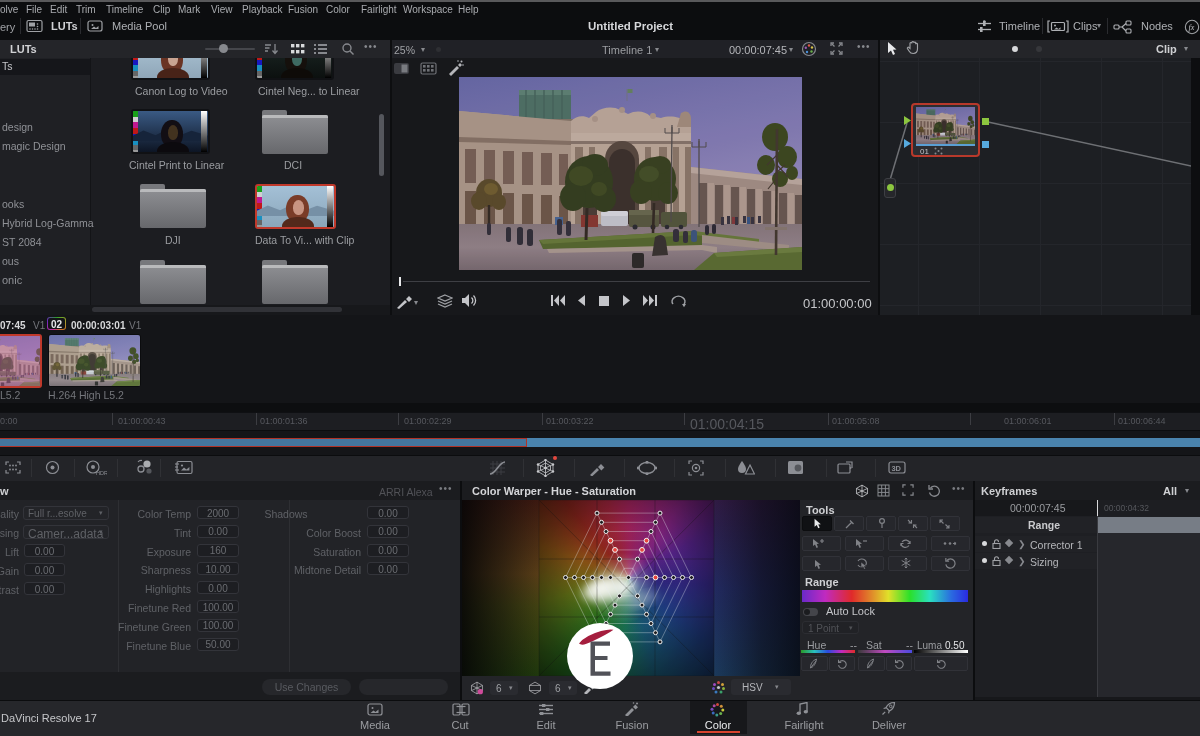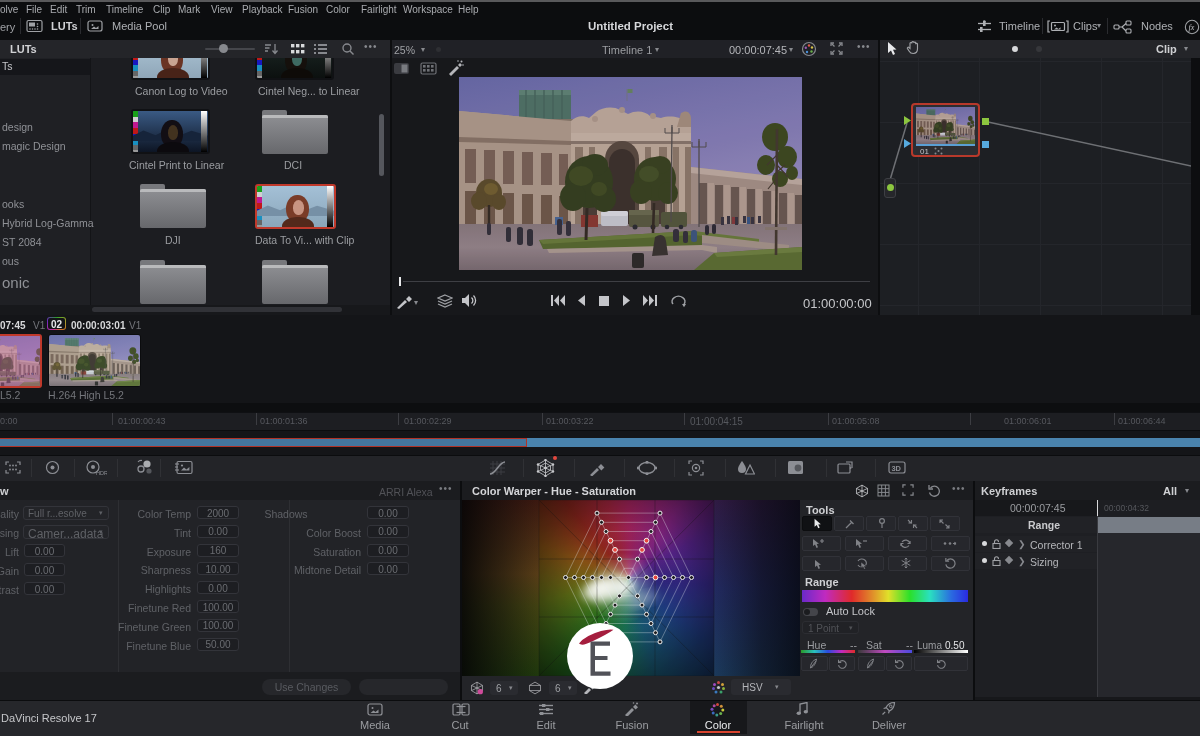--- a/index.html
+++ b/index.html
@@ -153,21 +153,21 @@
 <div class="abs" style="left:0;top:58px;width:90px;height:257px;background:#1f2024"></div>
 <div class="abs" style="left:90px;top:58px;width:1px;height:257px;background:#131417"></div>
 <div class="abs" style="left:0;top:59px;width:90px;height:16px;background:#15161a"></div>
 <div class="t" style="left:2px;top:60px;color:#c4c5c9;font-size:10.5px">Ts</div>
 <div class="t" style="left:2px;top:121px;color:#8f9196;font-size:10.5px">design</div>
 <div class="t" style="left:2px;top:140px;color:#8f9196;font-size:10.5px">magic Design</div>
 <div class="t" style="left:2px;top:198px;color:#8f9196;font-size:10.5px">ooks</div>
 <div class="t" style="left:2px;top:217px;color:#8f9196;font-size:10.5px">Hybrid Log-Gamma</div>
 <div class="t" style="left:2px;top:236px;color:#8f9196;font-size:10.5px">ST 2084</div>
 <div class="t" style="left:2px;top:255px;color:#8f9196;font-size:10.5px">ous</div>
-<div class="t" style="left:2px;top:274px;color:#8f9196;font-size:15px">onic</div>
+<div class="t" style="left:2px;top:274px;color:#8f9196;font-size:11px">onic</div>
 <div class="abs" style="left:91px;top:58px;width:288px;height:247px;overflow:hidden">
 <div class="abs" style="left:40px;top:-23px;width:79px;height:45px;background:linear-gradient(180deg,#b0c9d9,#8fa6b8);border:2px solid #101114;border-radius:3px;overflow:hidden">
       <div style="position:absolute;left:0;top:16.9px;width:5px;height:6.1px;background:#c01818"></div>
       <div style="position:absolute;left:0;top:22.5px;width:5px;height:6.1px;background:#1818c0"></div>
       <div style="position:absolute;left:0;top:28.1px;width:5px;height:6.1px;background:#188fc0"></div>
       <div style="position:absolute;left:0;top:33.8px;width:5px;height:6.1px;background:#666"></div>
       <div style="position:absolute;left:0;top:39.4px;width:5px;height:6.1px;background:#999"></div>
       <div style="position:absolute;left:28px;top:9px;width:22px;height:28px;background:#6a3424;border-radius:48%"></div>
       <div style="position:absolute;left:24px;top:31px;width:32px;height:20px;background:#6a3424;border-radius:45% 45% 0 0;filter:brightness(.68)"></div>
       <div style="position:absolute;left:35px;top:14px;width:10px;height:15px;background:#c8a492;border-radius:50% 50% 45% 45%"></div>
@@ -1212,21 +1212,21 @@
 <div class="t" style="left:0;top:416px;color:#56585e;font-size:9px">0:00</div>
 <div class="abs" style="left:112px;top:413px;width:1px;height:12px;background:#3c3d42"></div>
 <div class="t" style="left:118px;top:416px;color:#56585e;font-size:9px">01:00:00:43</div>
 <div class="abs" style="left:256px;top:413px;width:1px;height:12px;background:#3c3d42"></div>
 <div class="t" style="left:260px;top:416px;color:#56585e;font-size:9px">01:00:01:36</div>
 <div class="abs" style="left:398px;top:413px;width:1px;height:12px;background:#3c3d42"></div>
 <div class="t" style="left:404px;top:416px;color:#56585e;font-size:9px">01:00:02:29</div>
 <div class="abs" style="left:542px;top:413px;width:1px;height:12px;background:#3c3d42"></div>
 <div class="t" style="left:546px;top:416px;color:#56585e;font-size:9px">01:00:03:22</div>
 <div class="abs" style="left:684px;top:413px;width:1px;height:12px;background:#3c3d42"></div>
-<div class="t" style="left:690px;top:416px;color:#56585e;font-size:10px">01:00:04:15</div>
+<div class="t" style="left:690px;top:416px;color:#56585e;font-size:14px">01:00:04:15</div>
 <div class="abs" style="left:828px;top:413px;width:1px;height:12px;background:#3c3d42"></div>
 <div class="t" style="left:832px;top:416px;color:#56585e;font-size:9px">01:00:05:08</div>
 <div class="abs" style="left:970px;top:413px;width:1px;height:12px;background:#3c3d42"></div>
 <div class="t" style="left:1004px;top:416px;color:#56585e;font-size:9px">01:00:06:01</div>
 <div class="abs" style="left:1114px;top:413px;width:1px;height:12px;background:#3c3d42"></div>
 <div class="t" style="left:1118px;top:416px;color:#56585e;font-size:9px">01:00:06:44</div>
 <div class="abs" style="left:0;top:430px;width:1200px;height:1px;background:#0b0c0e"></div>
 <div class="abs" style="left:0;top:431px;width:1200px;height:24px;background:#141518"></div>
 <div class="abs" style="left:527px;top:438px;width:673px;height:9px;background:#4a83ad"></div>
 <div class="abs" style="left:0;top:438px;width:527px;height:9px;background:#44769e;border:1px solid #b03227;border-left:none"></div>

